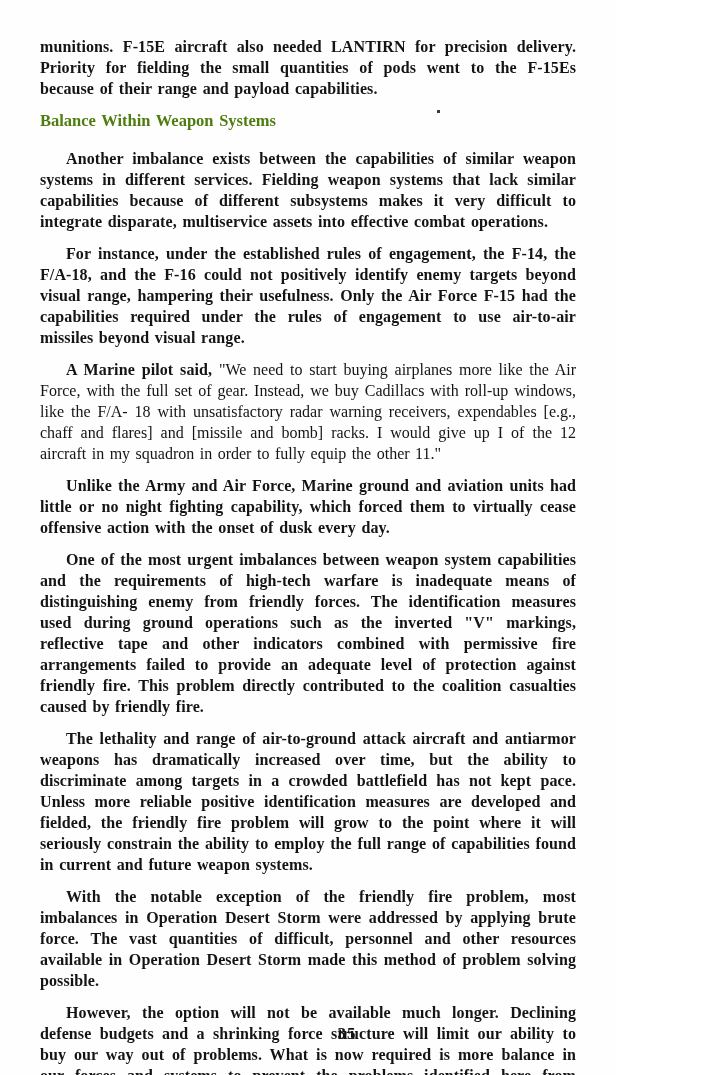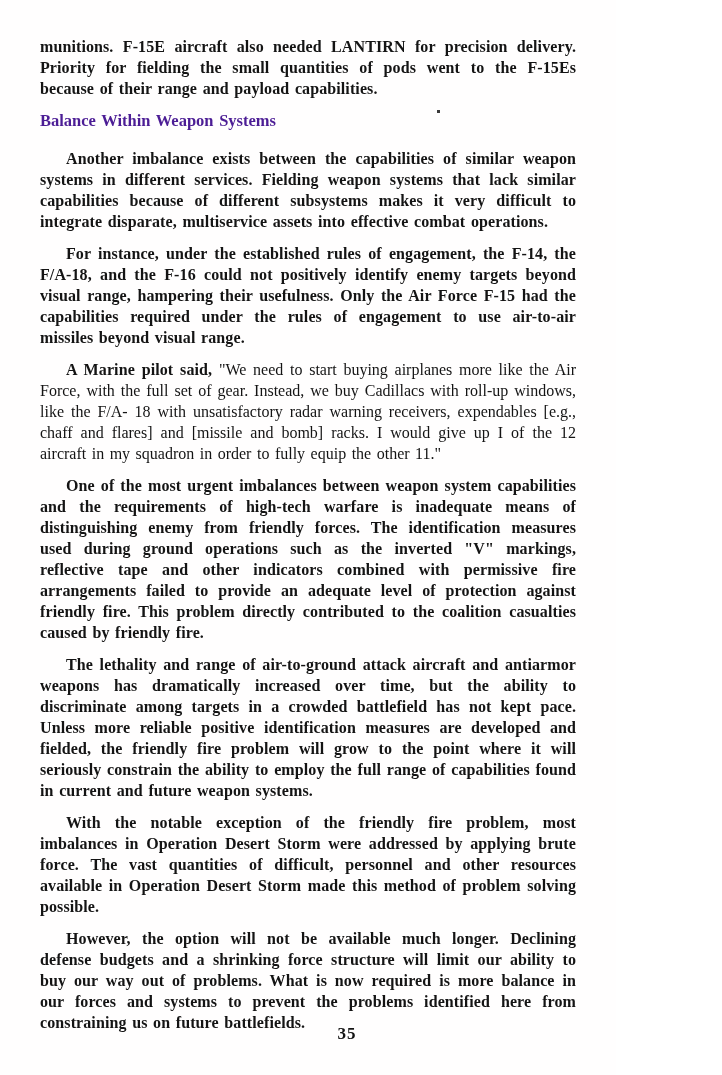--- a/index.html
+++ b/index.html
@@ -38,21 +38,21 @@
   .para.big-gap {
   }
   .quote-text {
     font-weight: 400;
     letter-spacing: 0;
   }
   .section-heading {
     font-size: 16.5px;
     line-height: 21px;
     font-weight: 700;
-    color: #4c1d95;
+    color: #4d7c0f;
     margin: 4px 0 17px 0;
     word-spacing: 1.5px;
   }
   .page-number {
     position: absolute;
     top: 1024px;
     left: 0;
     width: 694px; 
     text-align: center;
     font-size: 17px;
@@ -75,20 +75,21 @@
     <p class="para no-indent">munitions. F-15E aircraft also needed LANTIRN for precision delivery. Priority for fielding the small quantities of pods went to the F-15Es because of their range and payload capabilities.</p>
 
     <h2 class="section-heading">Balance Within Weapon Systems</h2>
 
     <p class="para">Another imbalance exists between the capabilities of similar weapon systems in different services. Fielding weapon systems that lack similar capabilities because of different subsystems makes it very difficult to integrate disparate, multiservice assets into effective combat operations.</p>
 
     <p class="para">For instance, under the established rules of engagement, the F-14, the F/A-18, and the F-16 could not positively identify enemy targets beyond visual range, hampering their usefulness. Only the Air Force F-15 had the capabilities required under the rules of engagement to use air-to-air missiles beyond visual range.</p>
 
     <p class="para"><span>A Marine pilot said, </span><span class="quote-text">"We need to start buying airplanes more like the Air Force, with the full set of gear. Instead, we buy Cadillacs with roll-up windows, like the F/A- 18 with unsatisfactory radar warning receivers, expendables [e.g., chaff and flares] and [missile and bomb] racks. I would give up I of the 12 aircraft in my squadron in order to fully equip the other 11."</span></p>
 
+    <p class="para">Unlike the Army and Air Force, Marine ground and aviation units had little or no night fighting capability, which forced them to virtually cease offensive action with the onset of dusk every day.</p>
 
     <p class="para">One of the most urgent imbalances between weapon system capabilities and the requirements of high-tech warfare is inadequate means of distinguishing enemy from friendly forces. The identification measures used during ground operations such as the inverted "V" markings, reflective tape and other indicators combined with permissive fire arrangements failed to provide an adequate level of protection against friendly fire. This problem directly contributed to the coalition casualties caused by friendly fire.</p>
 
     <p class="para">The lethality and range of air-to-ground attack aircraft and antiarmor weapons has dramatically increased over time, but the ability to discriminate among targets in a crowded battlefield has not kept pace. Unless more reliable positive identification measures are developed and fielded, the friendly fire problem will grow to the point where it will seriously constrain the ability to employ the full range of capabilities found in current and future weapon systems.</p>
 
     <p class="para">With the notable exception of the friendly fire problem, most imbalances in Operation Desert Storm were addressed by applying brute force. The vast quantities of difficult, personnel and other resources available in Operation Desert Storm made this method of problem solving possible.</p>
 
     <p class="para big-gap">However, the option will not be available much longer. Declining defense budgets and a shrinking force structure will limit our ability to buy our way out of problems. What is now required is more balance in our forces and systems to prevent the problems identified here from constraining us on future battlefields.</p>
   </div>
 

